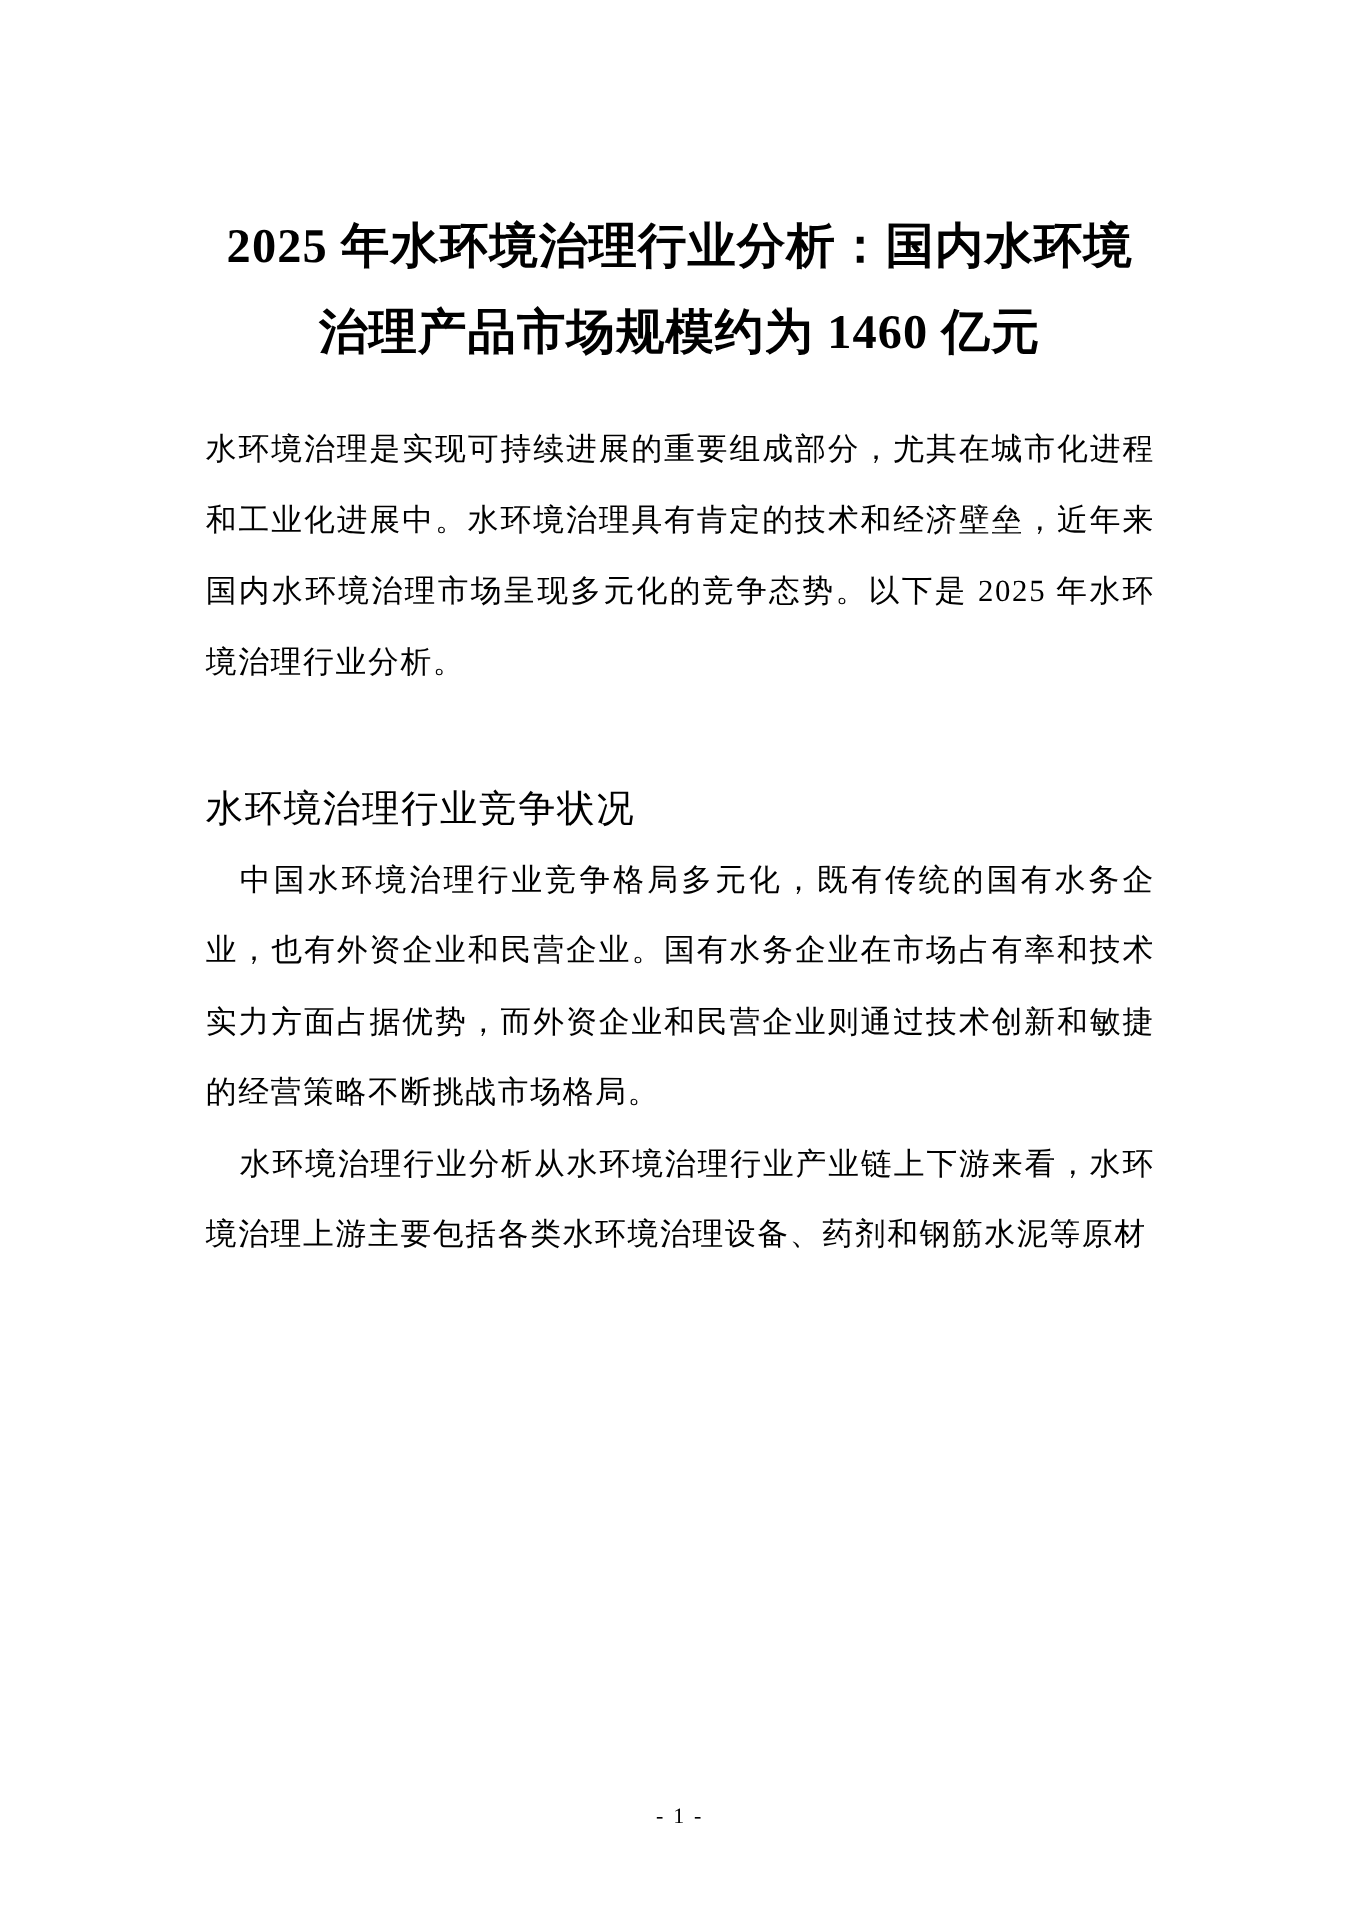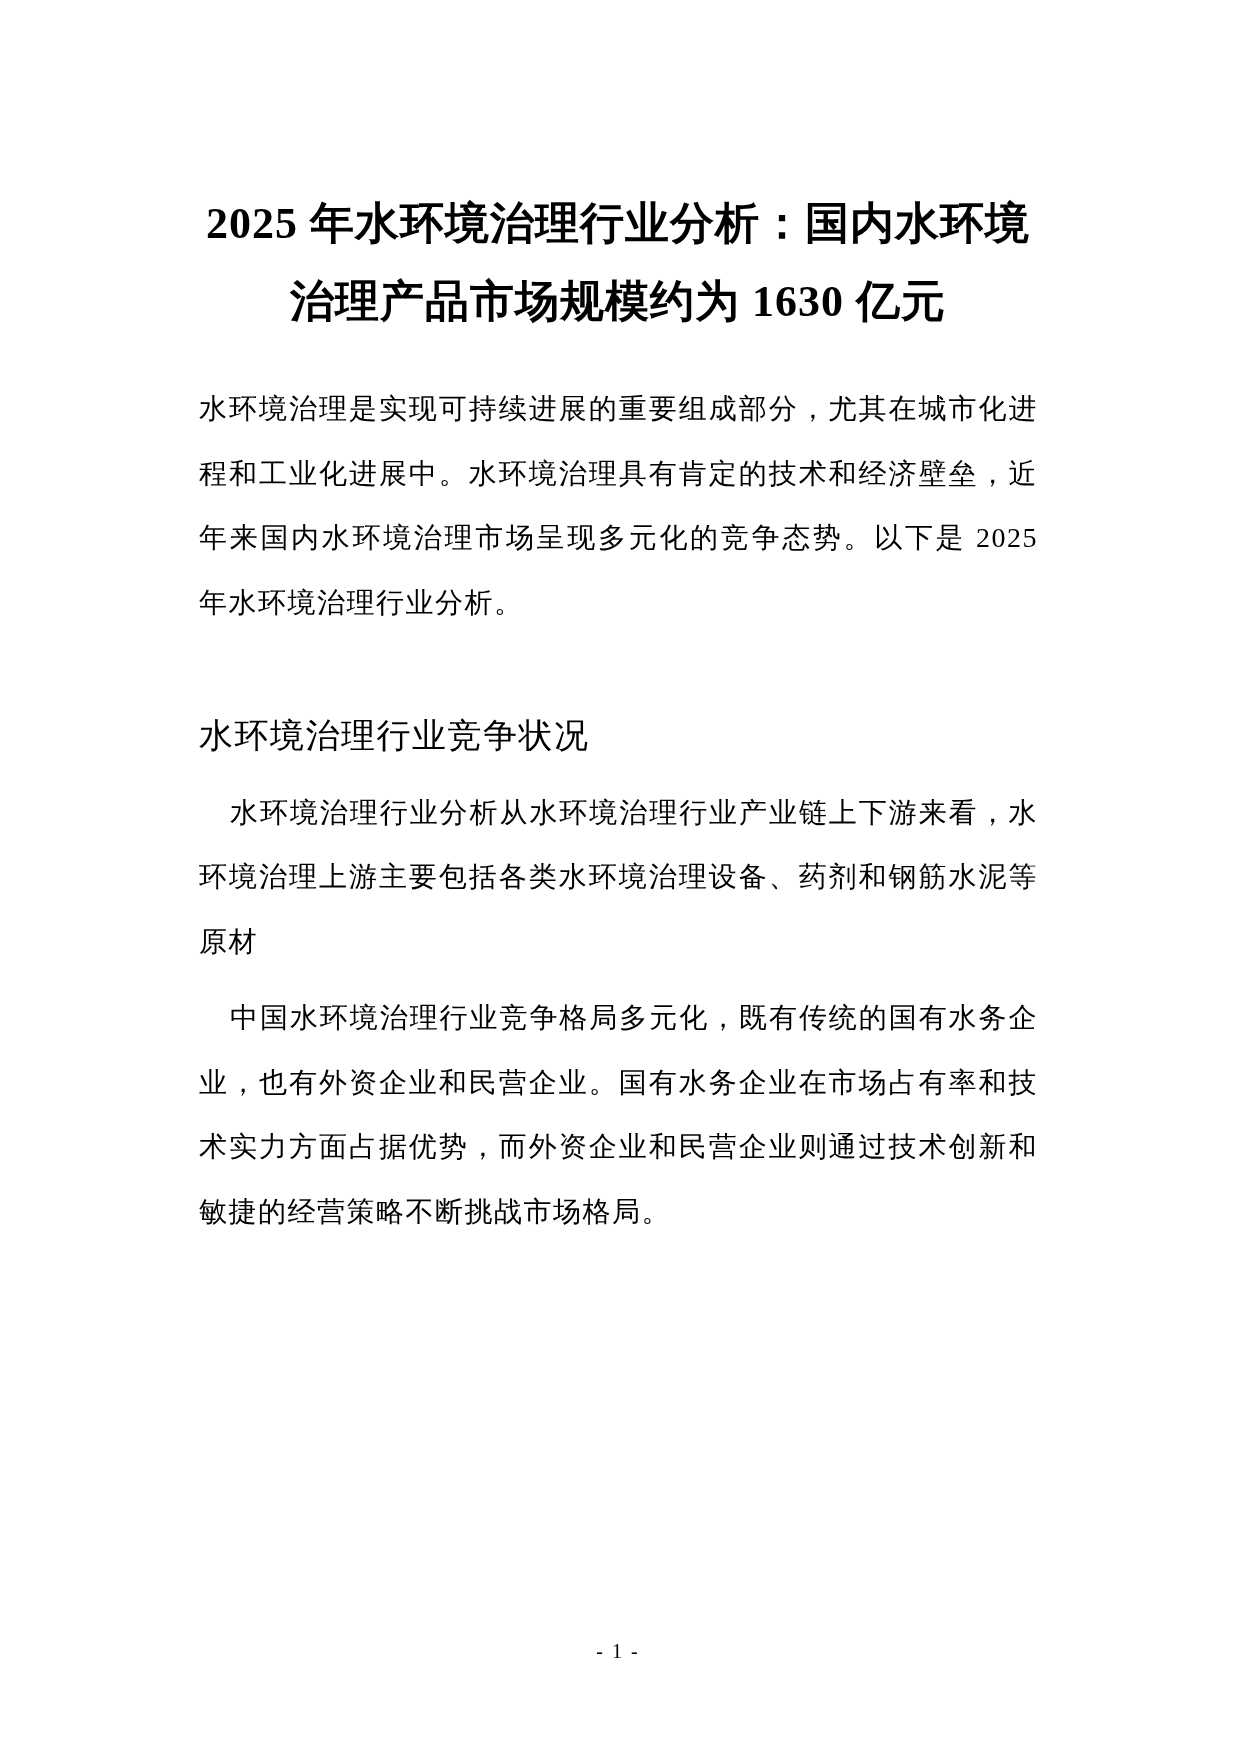--- a/index.html
+++ b/index.html
@@ -30,21 +30,21 @@
     margin-top: 36px;
     margin-left: 187px;
     width: 863px;
     font-size: 28px;
     line-height: 64.5px;
     letter-spacing: 1.5px;
     text-align: justify;
     text-justify: inter-character;
   }
   .para {
-    margin: 12px;
+    margin: 0;
     padding: 0;
   }
   .section-heading {
     margin-top: 69px;
     font-weight: normal;
     font-size: 34px;
   }
   .indent {
     text-indent: 31px;
   }
@@ -59,29 +59,29 @@
     color: #000000;
   }
 </style>
 </head>
 <body>
 
 <div class="page">
 
   <div class="title-block">
     <div>2025 年水环境治理行业分析：国内水环境</div>
-    <div>治理产品市场规模约为 1630 亿元</div>
+    <div>治理产品市场规模约为 1460 亿元</div>
   </div>
 
   <div class="body-text">
     <p class="para">水环境治理是实现可持续进展的重要组成部分，尤其在城市化进程和工业化进展中。水环境治理具有肯定的技术和经济壁垒，近年来国内水环境治理市场呈现多元化的竞争态势。以下是 2025 年水环境治理行业分析。</p>
 
     <p class="para section-heading">水环境治理行业竞争状况</p>
 
 
+    <p class="para indent">中国水环境治理行业竞争格局多元化，既有传统的国有水务企业，也有外资企业和民营企业。国有水务企业在市场占有率和技术实力方面占据优势，而外资企业和民营企业则通过技术创新和敏捷的经营策略不断挑战市场格局。</p>
+
     <p class="para indent">水环境治理行业分析从水环境治理行业产业链上下游来看，水环境治理上游主要包括各类水环境治理设备、药剂和钢筋水泥等原材</p>
-
-    <p class="para indent">中国水环境治理行业竞争格局多元化，既有传统的国有水务企业，也有外资企业和民营企业。国有水务企业在市场占有率和技术实力方面占据优势，而外资企业和民营企业则通过技术创新和敏捷的经营策略不断挑战市场格局。</p>
   </div>
 
   <div class="footer">- 1 -</div>
 
 </div>
 
 </body></html>

